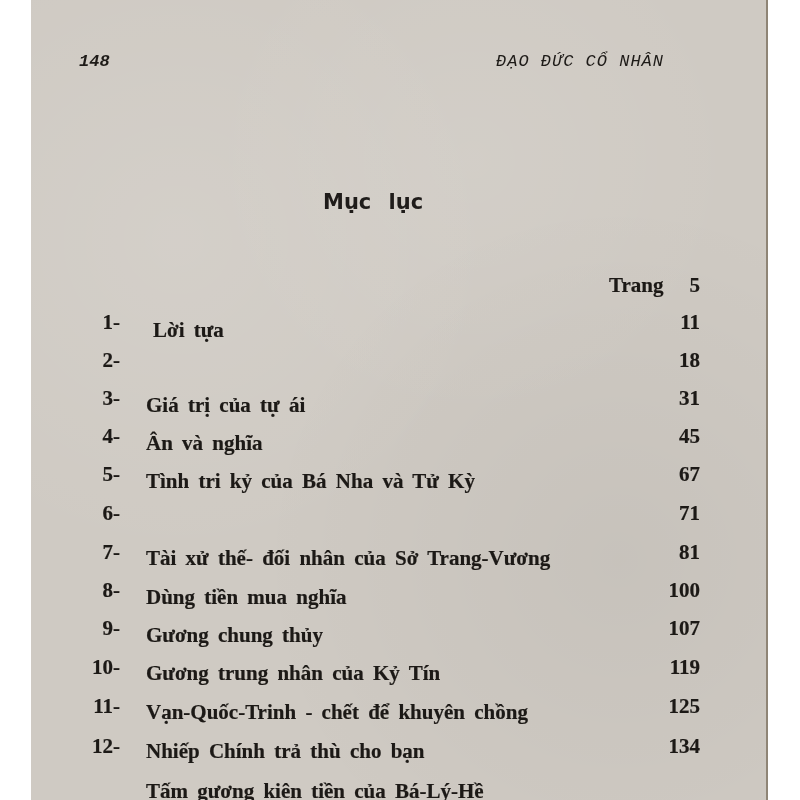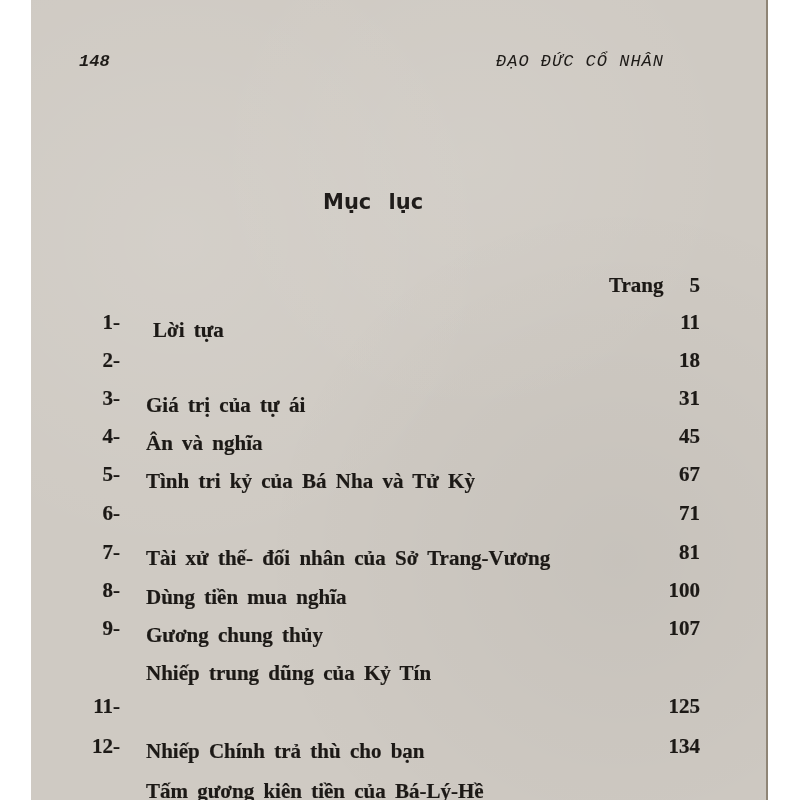--- a/index.html
+++ b/index.html
@@ -153,24 +153,29 @@
   </div>
 
   <div class="toc-row" style="top:578px;">
     <span class="toc-num">8-</span>
     <span class="toc-label">Gương chung thủy</span>
     <span class="toc-page">100</span>
   </div>
 
   <div class="toc-row" style="top:616px;">
     <span class="toc-num">9-</span>
-    <span class="toc-label">Nhiếp trung dũng của Kỷ Tín</span>
+    <span class="toc-label">Gương trung nhân của Kỷ Tín</span>
     <span class="toc-page">107</span>
   </div>
 
+  <div class="toc-row" style="top:655px;">
+    <span class="toc-num">10-</span>
+    <span class="toc-label">Vạn-Quốc-Trinh  -  chết để khuyên chồng</span>
+    <span class="toc-page">119</span>
+  </div>
 
   <div class="toc-row" style="top:694px;text-decoration:underline;">
     <span class="toc-num">11-</span>
     <span class="toc-label">Nhiếp Chính trả thù cho bạn</span>
     <span class="toc-page">125</span>
   </div>
 
   <div class="toc-row" style="top:734px;">
     <span class="toc-num">12-</span>
     <span class="toc-label">Tấm gương kiên tiền của Bá-Lý-Hề</span>

